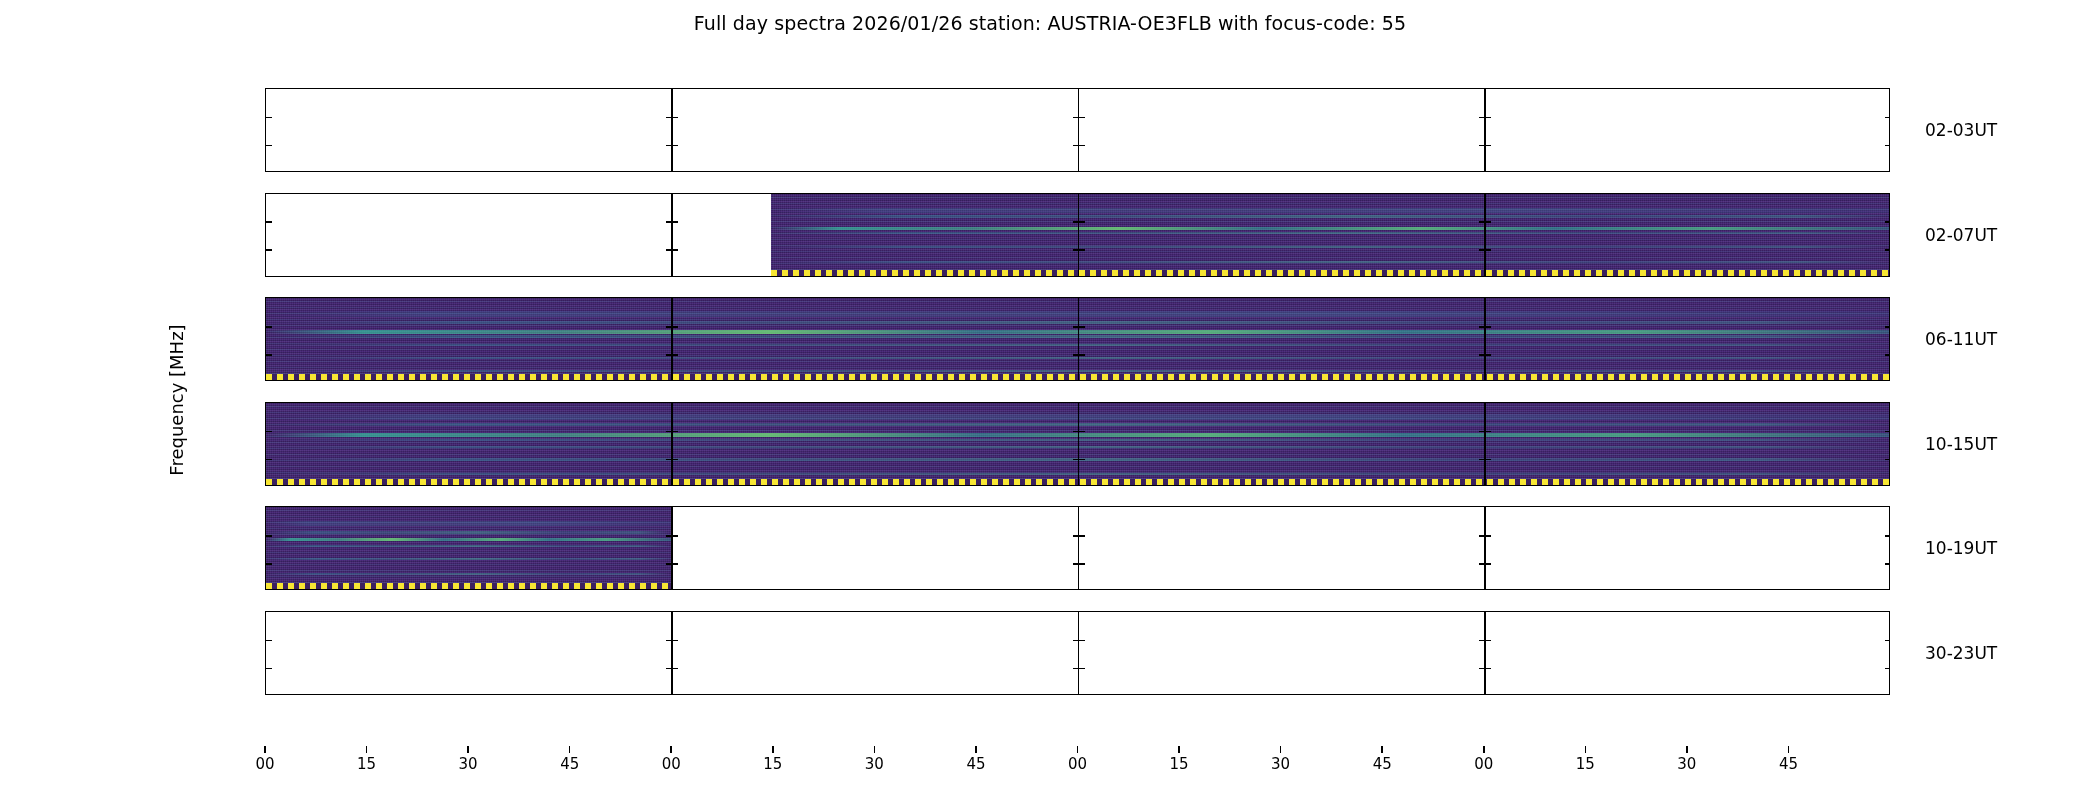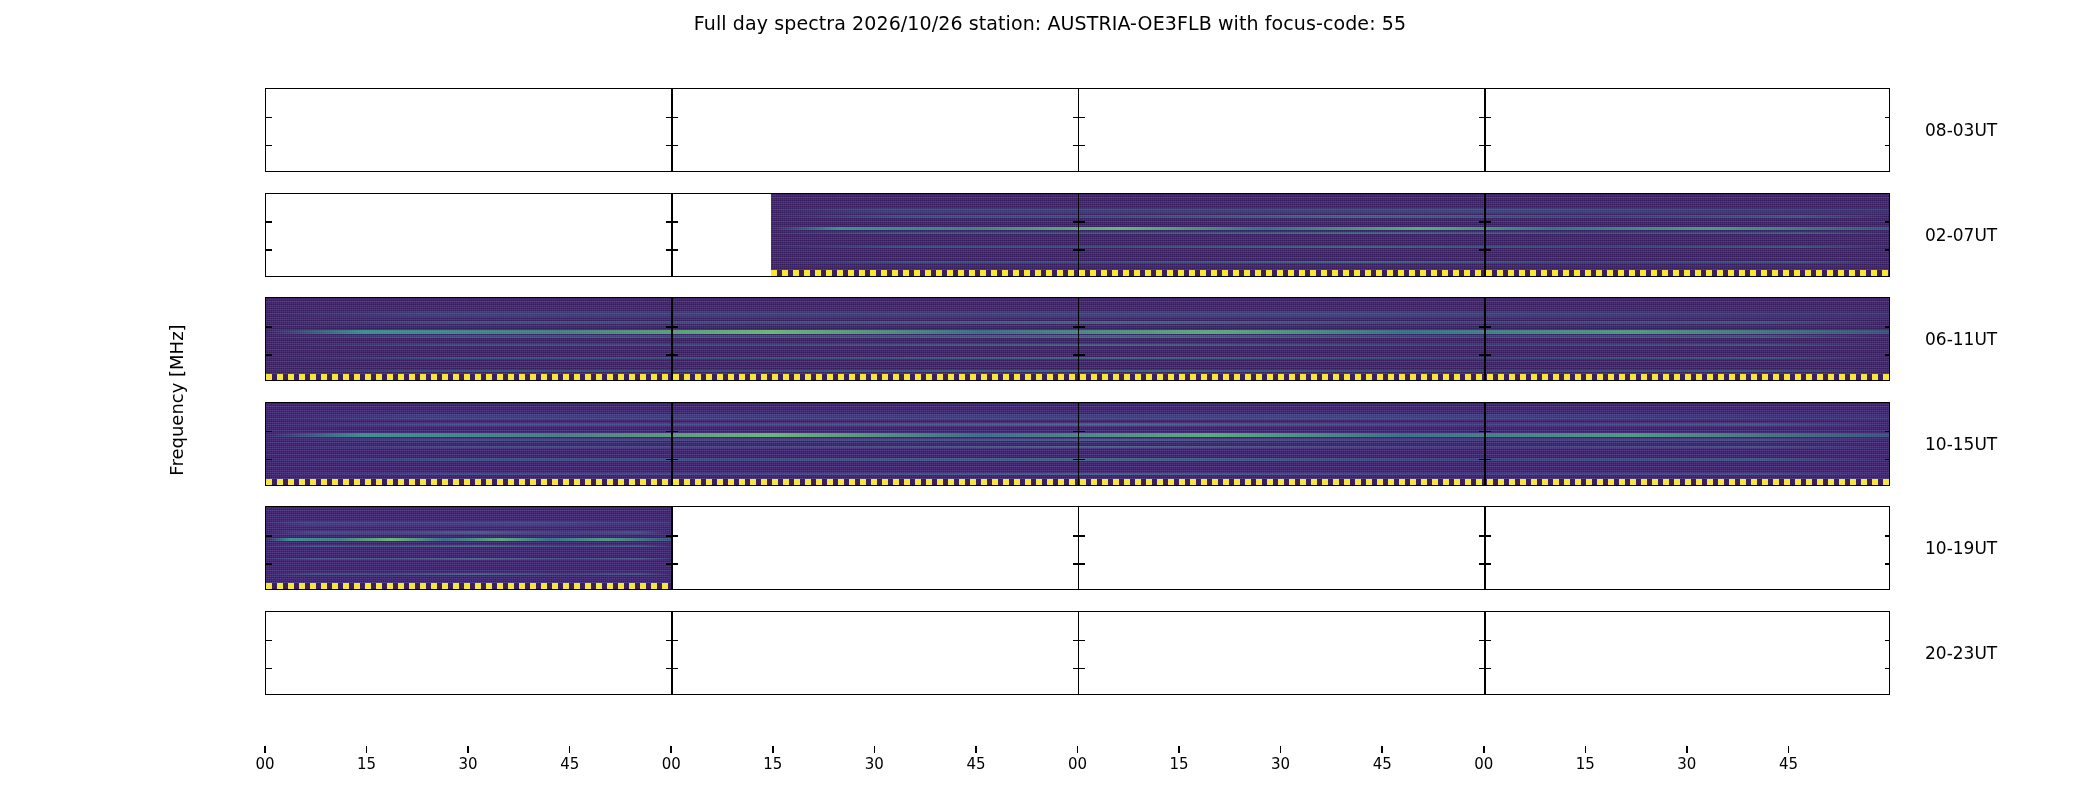--- a/index.html
+++ b/index.html
@@ -196,21 +196,21 @@
     color: #000000;
     white-space: nowrap;
     transform: translateY(-50%);
   }
 </style>
 </head>
 <body>
 
 <div id="figure">
 
-  <div id="title">Full day spectra 2026/10/26 station: AUSTRIA-OE3FLB with focus-code: 55</div>
+  <div id="title">Full day spectra 2026/01/26 station: AUSTRIA-OE3FLB with focus-code: 55</div>
 
   <div id="ylabel">Frequency [MHz]</div>
 
   <div id="plot-grid">
       <div class="axes-row" style="top: 0px; height: 84px;">
         <div class="hour-sep" style="left: 405.45px;"></div>
         <div class="hour-sep" style="left: 811.7px;"></div>
         <div class="hour-sep" style="left: 1217.95px;"></div>
         <div class="ytick-inner" style="left: 0px; top: 27.72px;"></div>
         <div class="ytick-inner" style="left: 400.25px; top: 27.72px;"></div>
@@ -410,19 +410,19 @@
       <div class="xtick" style="left: 1217.95px;"></div>
       <div class="xtick-label" style="left: 1218.75px;">00</div>
       <div class="xtick" style="left: 1319.51px;"></div>
       <div class="xtick-label" style="left: 1320.31px;">15</div>
       <div class="xtick" style="left: 1421.08px;"></div>
       <div class="xtick-label" style="left: 1421.88px;">30</div>
       <div class="xtick" style="left: 1522.64px;"></div>
       <div class="xtick-label" style="left: 1523.44px;">45</div>
     </div>
 
-<div class="row-label" style="top: 130px;">08-03UT</div>
+<div class="row-label" style="top: 130px;">02-03UT</div>
     <div class="row-label" style="top: 234.6px;">02-07UT</div>
     <div class="row-label" style="top: 339.2px;">06-11UT</div>
     <div class="row-label" style="top: 443.8px;">10-15UT</div>
     <div class="row-label" style="top: 548.4px;">10-19UT</div>
-    <div class="row-label" style="top: 653px;">20-23UT</div>
+    <div class="row-label" style="top: 653px;">30-23UT</div>
   </div>
 
 </body></html>

